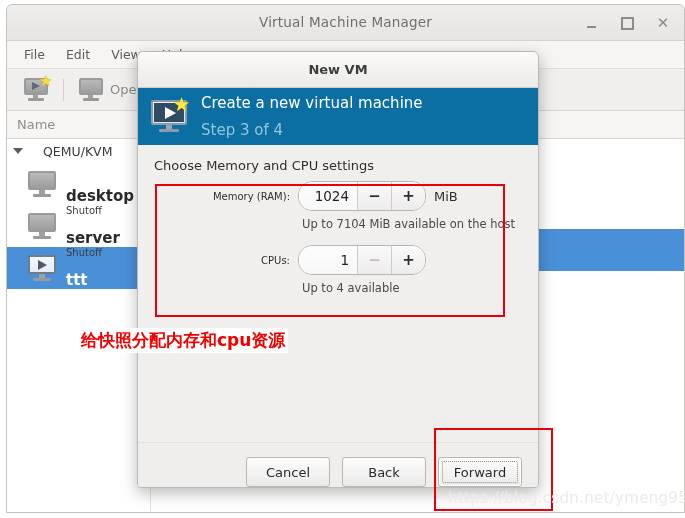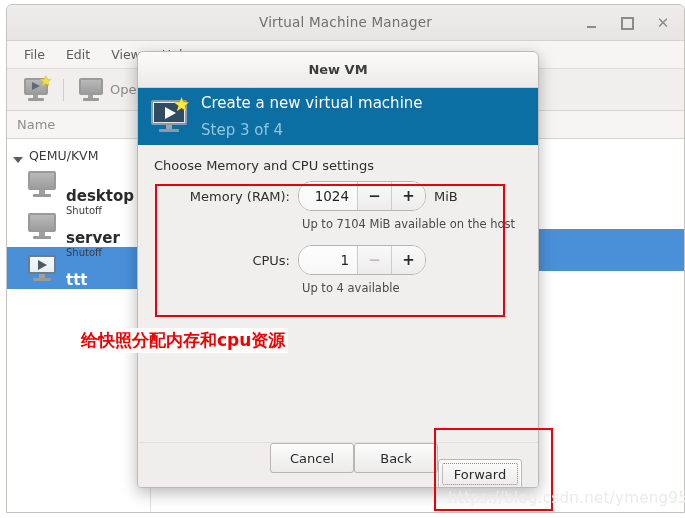--- a/index.html
+++ b/index.html
@@ -156,23 +156,23 @@
     border-right: 1px solid #e4e1de;
   }
   .cpu-col {
     flex: 1;
     background: #ffffff;
     position: relative;
   }
 
   .group-row {
     height: 24px;
-    display: flex; align-items: flex-end;
+    display: flex; align-items: center;
     padding-left: 6px;
-    gap: 5px;
+    gap: 19px;
     font-size: 12.5px;
     color: #3b3b3b;
   }
   .tri {
     width: 0; height: 0;
     border-left: 5px solid transparent;
     border-right: 5px solid transparent;
     border-top: 6px solid #5c5c5c;
     margin-right: 1px;
   }
@@ -356,21 +356,21 @@
   }
   .row {
     display: flex;
     align-items: center;
     gap: 8px;
     margin-left: 18px;
   }
   .row-label {
     width: 118px;
     text-align: right;
-    font-size: 13px;
+    font-size: 10px;
     color: #2f2f2f;
   }
   .spin {
     display: flex;
     height: 30px;
     border: 1px solid #b8b4b0;
     border-radius: 14px;
     background: #ffffff;
     overflow: hidden;
   }
@@ -423,23 +423,23 @@
   }
 
   
   .dlg-footer {
     position: absolute;
     left: 0; right: 0; bottom: 0;
     height: 45px;
     background: #efeeed;
     border-top: 1px solid #e2e0de;
     display: flex;
-    align-items: flex-start;
+    align-items: flex-end;
     justify-content: flex-end;
-    gap: 0;
+    gap: 12px;
     padding-right: 16px;
   }
   .btn {
     min-width: 84px;
     height: 30px;
     padding: 0 14px;
     font-size: 13px;
     color: #2b2b2b;
     background: linear-gradient(to bottom, #fcfcfc, #eceae9);
     border: 1px solid #b9b5b1;

